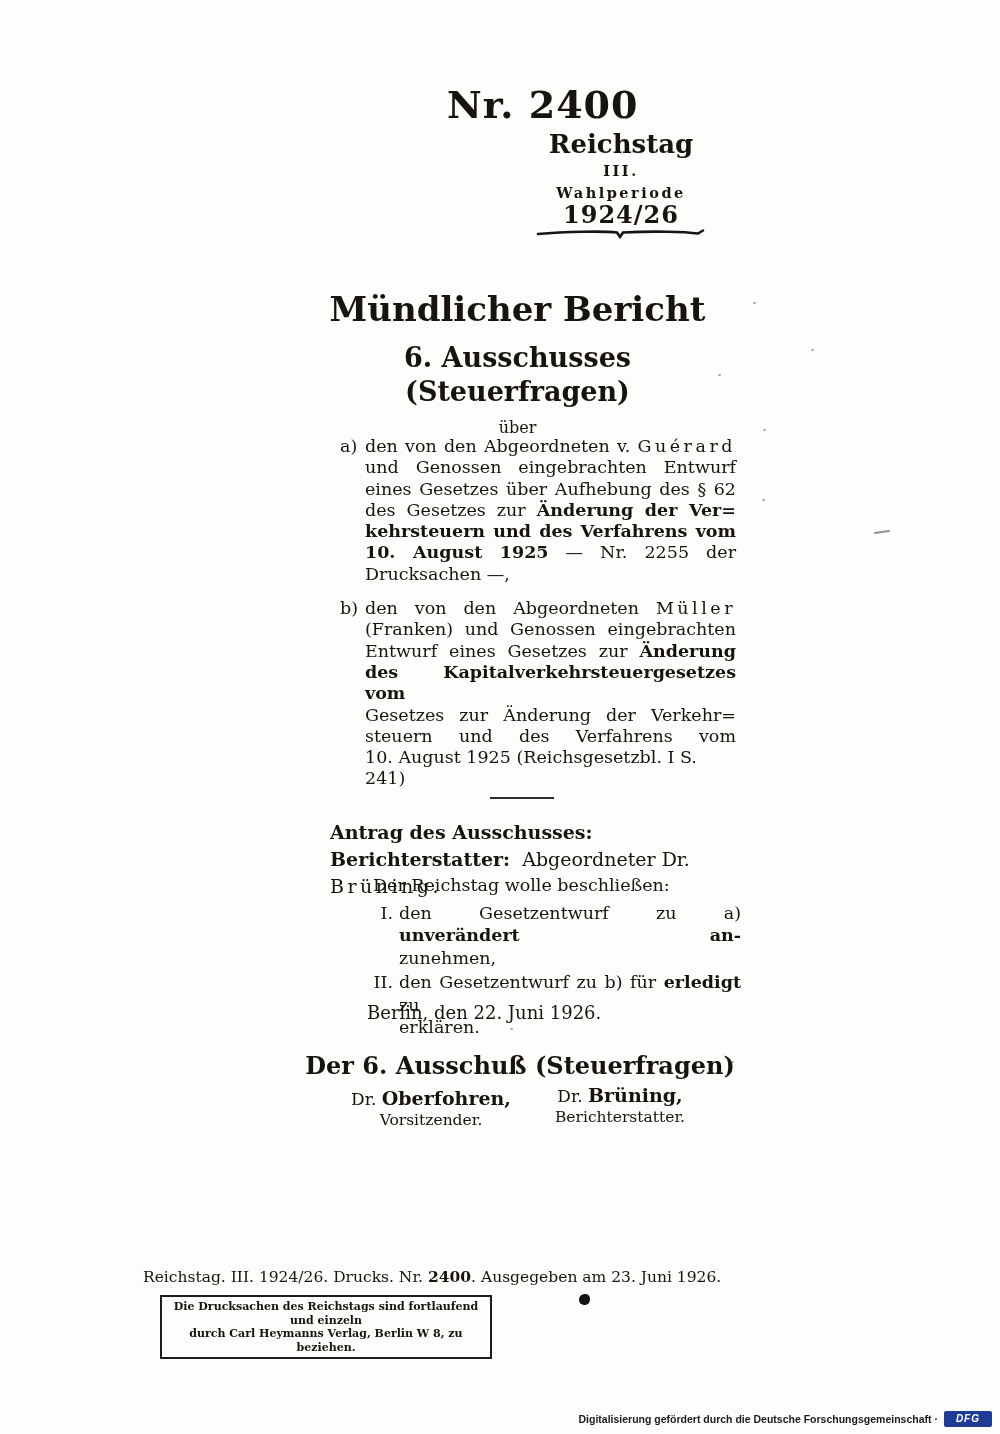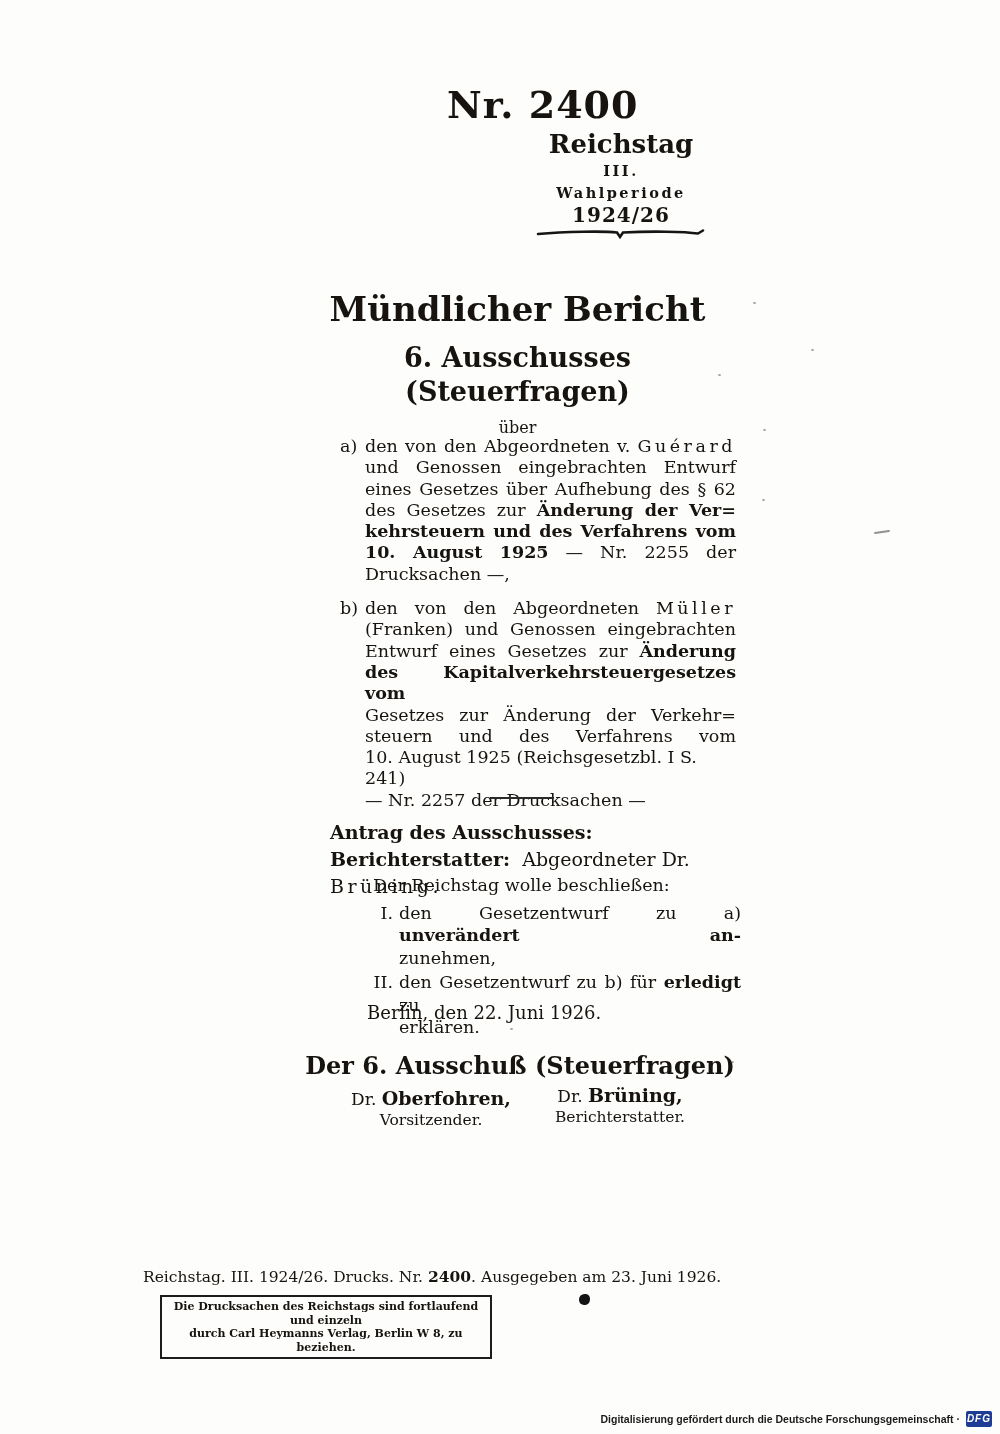--- a/index.html
+++ b/index.html
@@ -9,21 +9,21 @@
     font-family:"DejaVu Serif", serif; color:#17130f;
     background:#fdfdfc;
   }
   .abs { position:absolute; }
 
   
   .doc-num { left:447px; top:82px; font-size:38px; font-weight:700; letter-spacing:1px; }
   .masthead { left:535px; top:129px; width:172px; text-align:center; }
   .mast-inst { font-size:26px; font-weight:700; line-height:30px; }
   .mast-period { font-size:14.5px; font-weight:700; letter-spacing:2.5px; line-height:22px; margin-top:1px; }
-  .mast-years { font-size:20px; font-weight:700; line-height:22px; letter-spacing:1px; }
+  .mast-years { font-size:24px; font-weight:700; line-height:22px; letter-spacing:1px; }
   .mast-rule { display:block; margin-top:1px; }
 
   
   .title-block { left:300px; top:289px; width:435px; text-align:center; }
   .t-main { font-size:34px; font-weight:700; line-height:40px; }
   .t-small { font-size:16px; line-height:20px; margin-top:12px; }
   .t-comm { font-size:27px; font-weight:700; line-height:34px; margin-top:12px; }
   .t-ueber { margin-top:9px; }
 
   
@@ -63,21 +63,21 @@
   .imprint { left:143px; top:1267px; font-size:15.5px; }
   .pub-box { left:160px; top:1295px; width:332px; border:2px solid #1c1c1c;
              text-align:center; font-size:11px; font-weight:700; line-height:13.5px; padding:3px 4px; }
   .print-mark { left:579px; top:1294px; width:11px; height:11px; background:#141414;
                 border-radius:50% 42% 50% 45%; }
 
   
   .dfg-strip { top:1411px; right:8px; display:flex; align-items:center; gap:6px;
                font-family:"Liberation Sans", sans-serif; font-weight:700; font-size:10.5px; color:#1a1a1a; }
   .dfg-logo { color:#fff; font-size:10px; font-weight:700; font-style:italic;
-              padding:2px 1px; letter-spacing:1px; line-height:1.2; border-radius:2px; background:#1e3c96; }
+              padding:2px 12px; letter-spacing:1px; line-height:1.2; border-radius:2px; background:#1e3c96; }
 
   .speck { width:3px; height:2px; background:#5a5a5a; opacity:.55; border-radius:50%; }
   .squiggle { width:16px; height:2px; background:#4a4a4a; opacity:.6; border-radius:2px; transform:rotate(-8deg); }
 </style>
 </head>
 <body>
 
 <div class="abs doc-num">Nr. 2400</div>
 
 <div class="abs masthead">
@@ -111,21 +111,20 @@
   <div class="agenda-item">
     <div class="a-marker">b)</div>
     <div class="a-lines">
         <div class="tline just"><span class="sg-n">den von den Abgeordneten </span><span class="sg-s">Müller</span></div>
         <div class="tline just"><span class="sg-n">(Franken) und Genossen eingebrachten</span></div>
         <div class="tline just"><span class="sg-n">Entwurf eines Gesetzes zur </span><span class="sg-b">Änderung</span></div>
         <div class="tline just"><span class="sg-b">des Kapitalverkehrsteuergesetzes vom</span></div>
         <div class="tline just"><span class="sg-n">Gesetzes zur Änderung der Verkehr=</span></div>
         <div class="tline just"><span class="sg-n">steuern und des Verfahrens vom</span></div>
         <div class="tline"><span class="sg-n">10. August 1925 (Reichsgesetzbl. I S. 241)</span></div>
-        <div class="tline"><span class="sg-n">— Nr. 2257 der Drucksachen —</span></div>
       </div>
   </div>
 </div>
 
 <div class="abs divider"></div>
 
 <div class="abs rapporteur">
     <div class="tline"><span class="sg-b">Antrag des Ausschusses:</span></div>
     <div class="tline"><span class="sg-b">Berichterstatter:</span><span class="sg-n">&nbsp;&nbsp;Abgeordneter Dr. </span><span class="sg-s">Brüning</span><span class="sg-n">.</span></div>
   </div>

